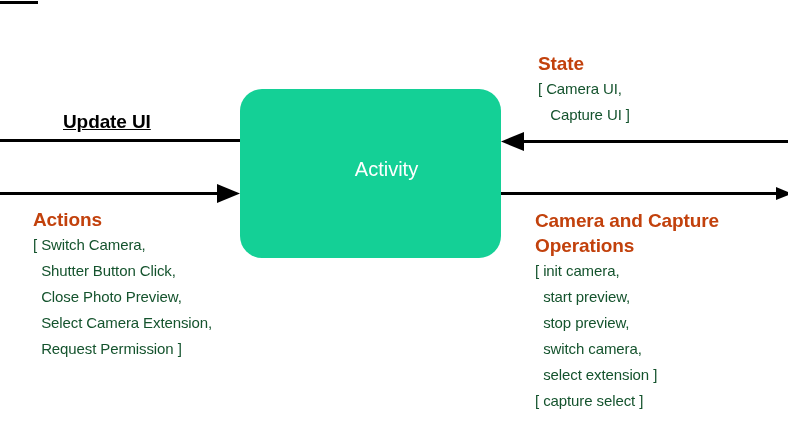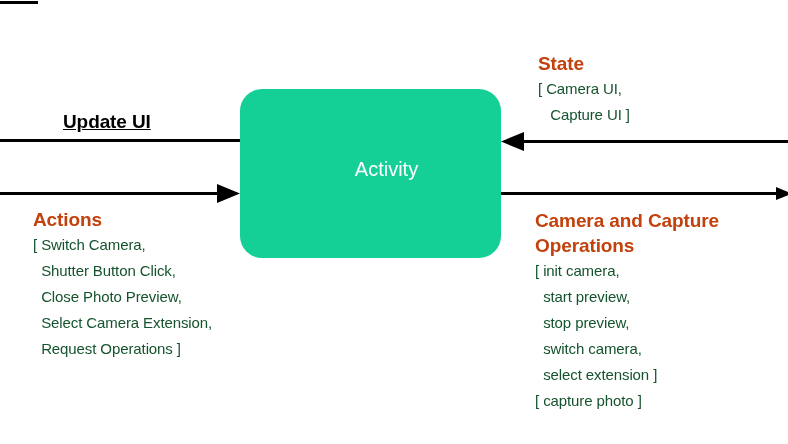--- a/index.html
+++ b/index.html
@@ -93,33 +93,33 @@
   <div class="node-label" style="left:240px; top:158px; width:293px; text-align:center;">Activity</div>
 
   <div class="txt lbl-bold" style="left:63px; top:112px;text-decoration:underline;">Update UI</div>
 
   <div class="list-block" style="left:33px; top:207px;">
     <span class="hdr-row">Actions</span>
     <span class="row">[ Switch Camera,</span>
     <span class="row">  Shutter Button Click,</span>
     <span class="row">  Close Photo Preview,</span>
     <span class="row">  Select Camera Extension,</span>
-    <span class="row">  Request Operations ]</span>
+    <span class="row">  Request Permission ]</span>
   </div>
 
   <div class="list-block" style="left:538px; top:51px;">
     <span class="hdr-row">State</span>
     <span class="row">[ Camera UI,</span>
     <span class="row">   Capture UI ]</span>
   </div>
 
   <div class="list-block" style="left:535px; top:208px;">
     <span class="hdr-row">Camera and Capture</span>
     <span class="hdr-row">Operations</span>
     <span class="row">[ init camera,</span>
     <span class="row">  start preview,</span>
     <span class="row">  stop preview,</span>
     <span class="row">  switch camera,</span>
     <span class="row">  select extension ]</span>
-    <span class="row">[ capture photo ]</span>
+    <span class="row">[ capture select ]</span>
   </div>
 
 </div>
 
 </body></html>

